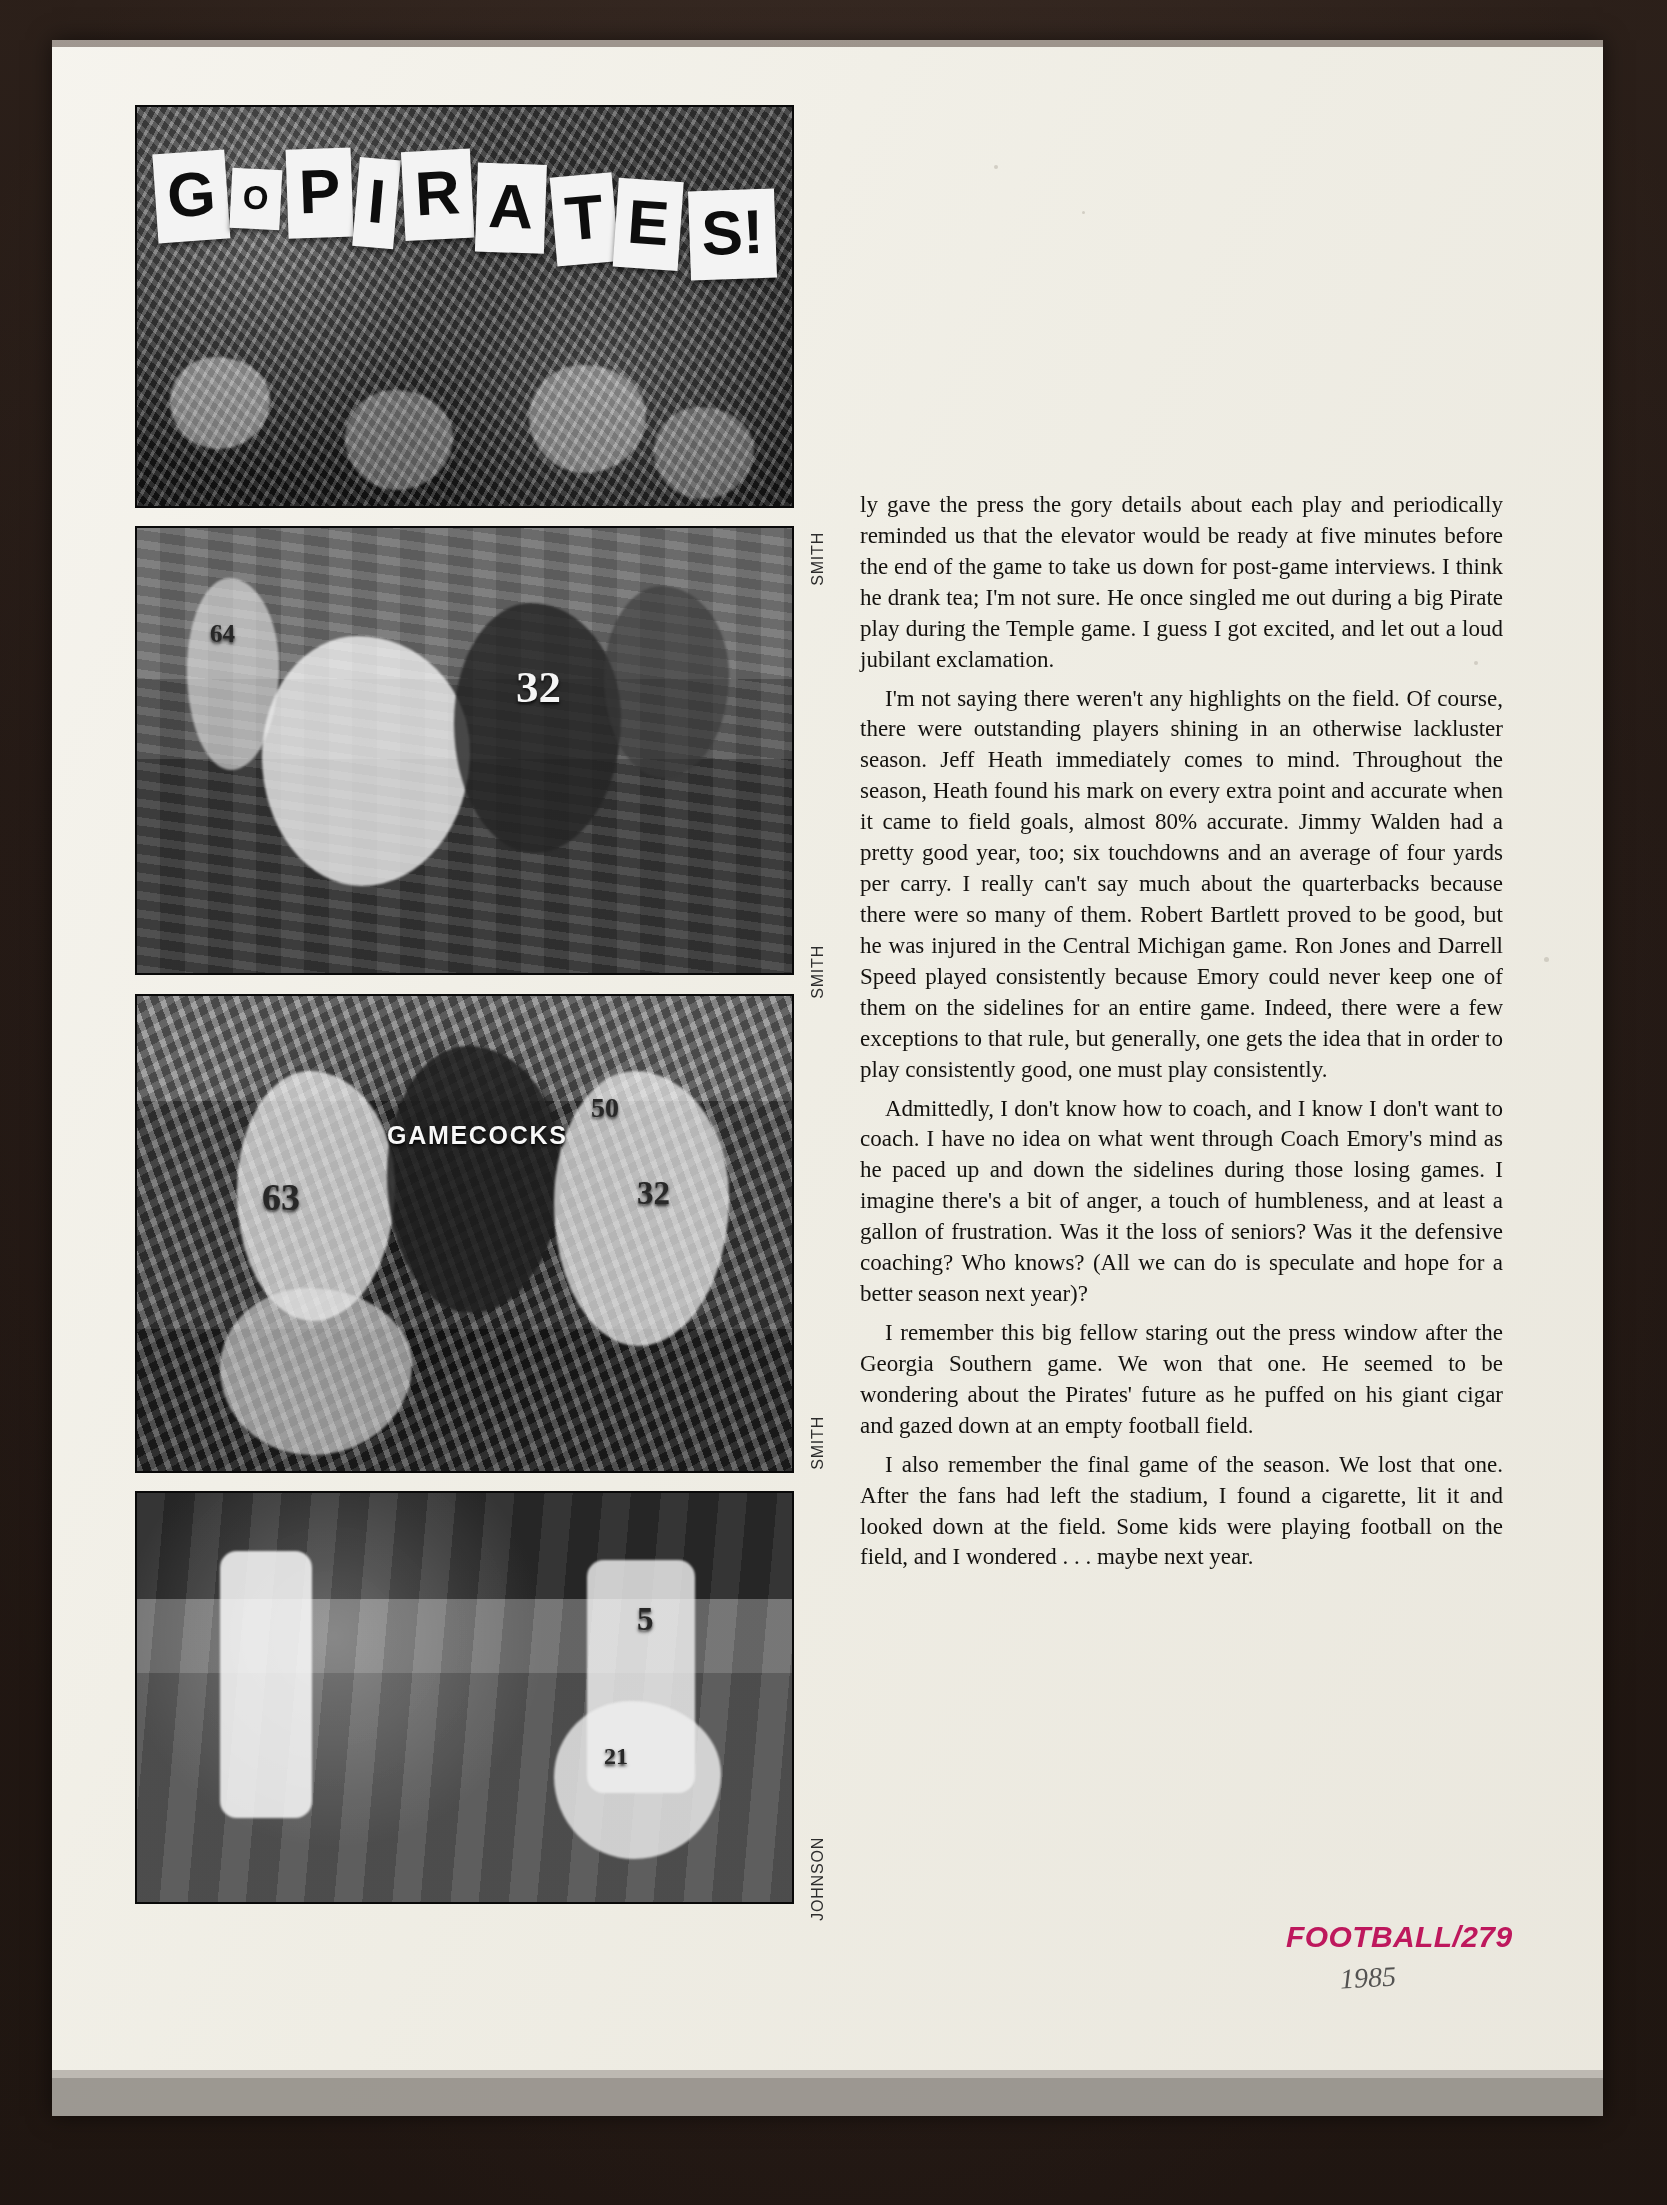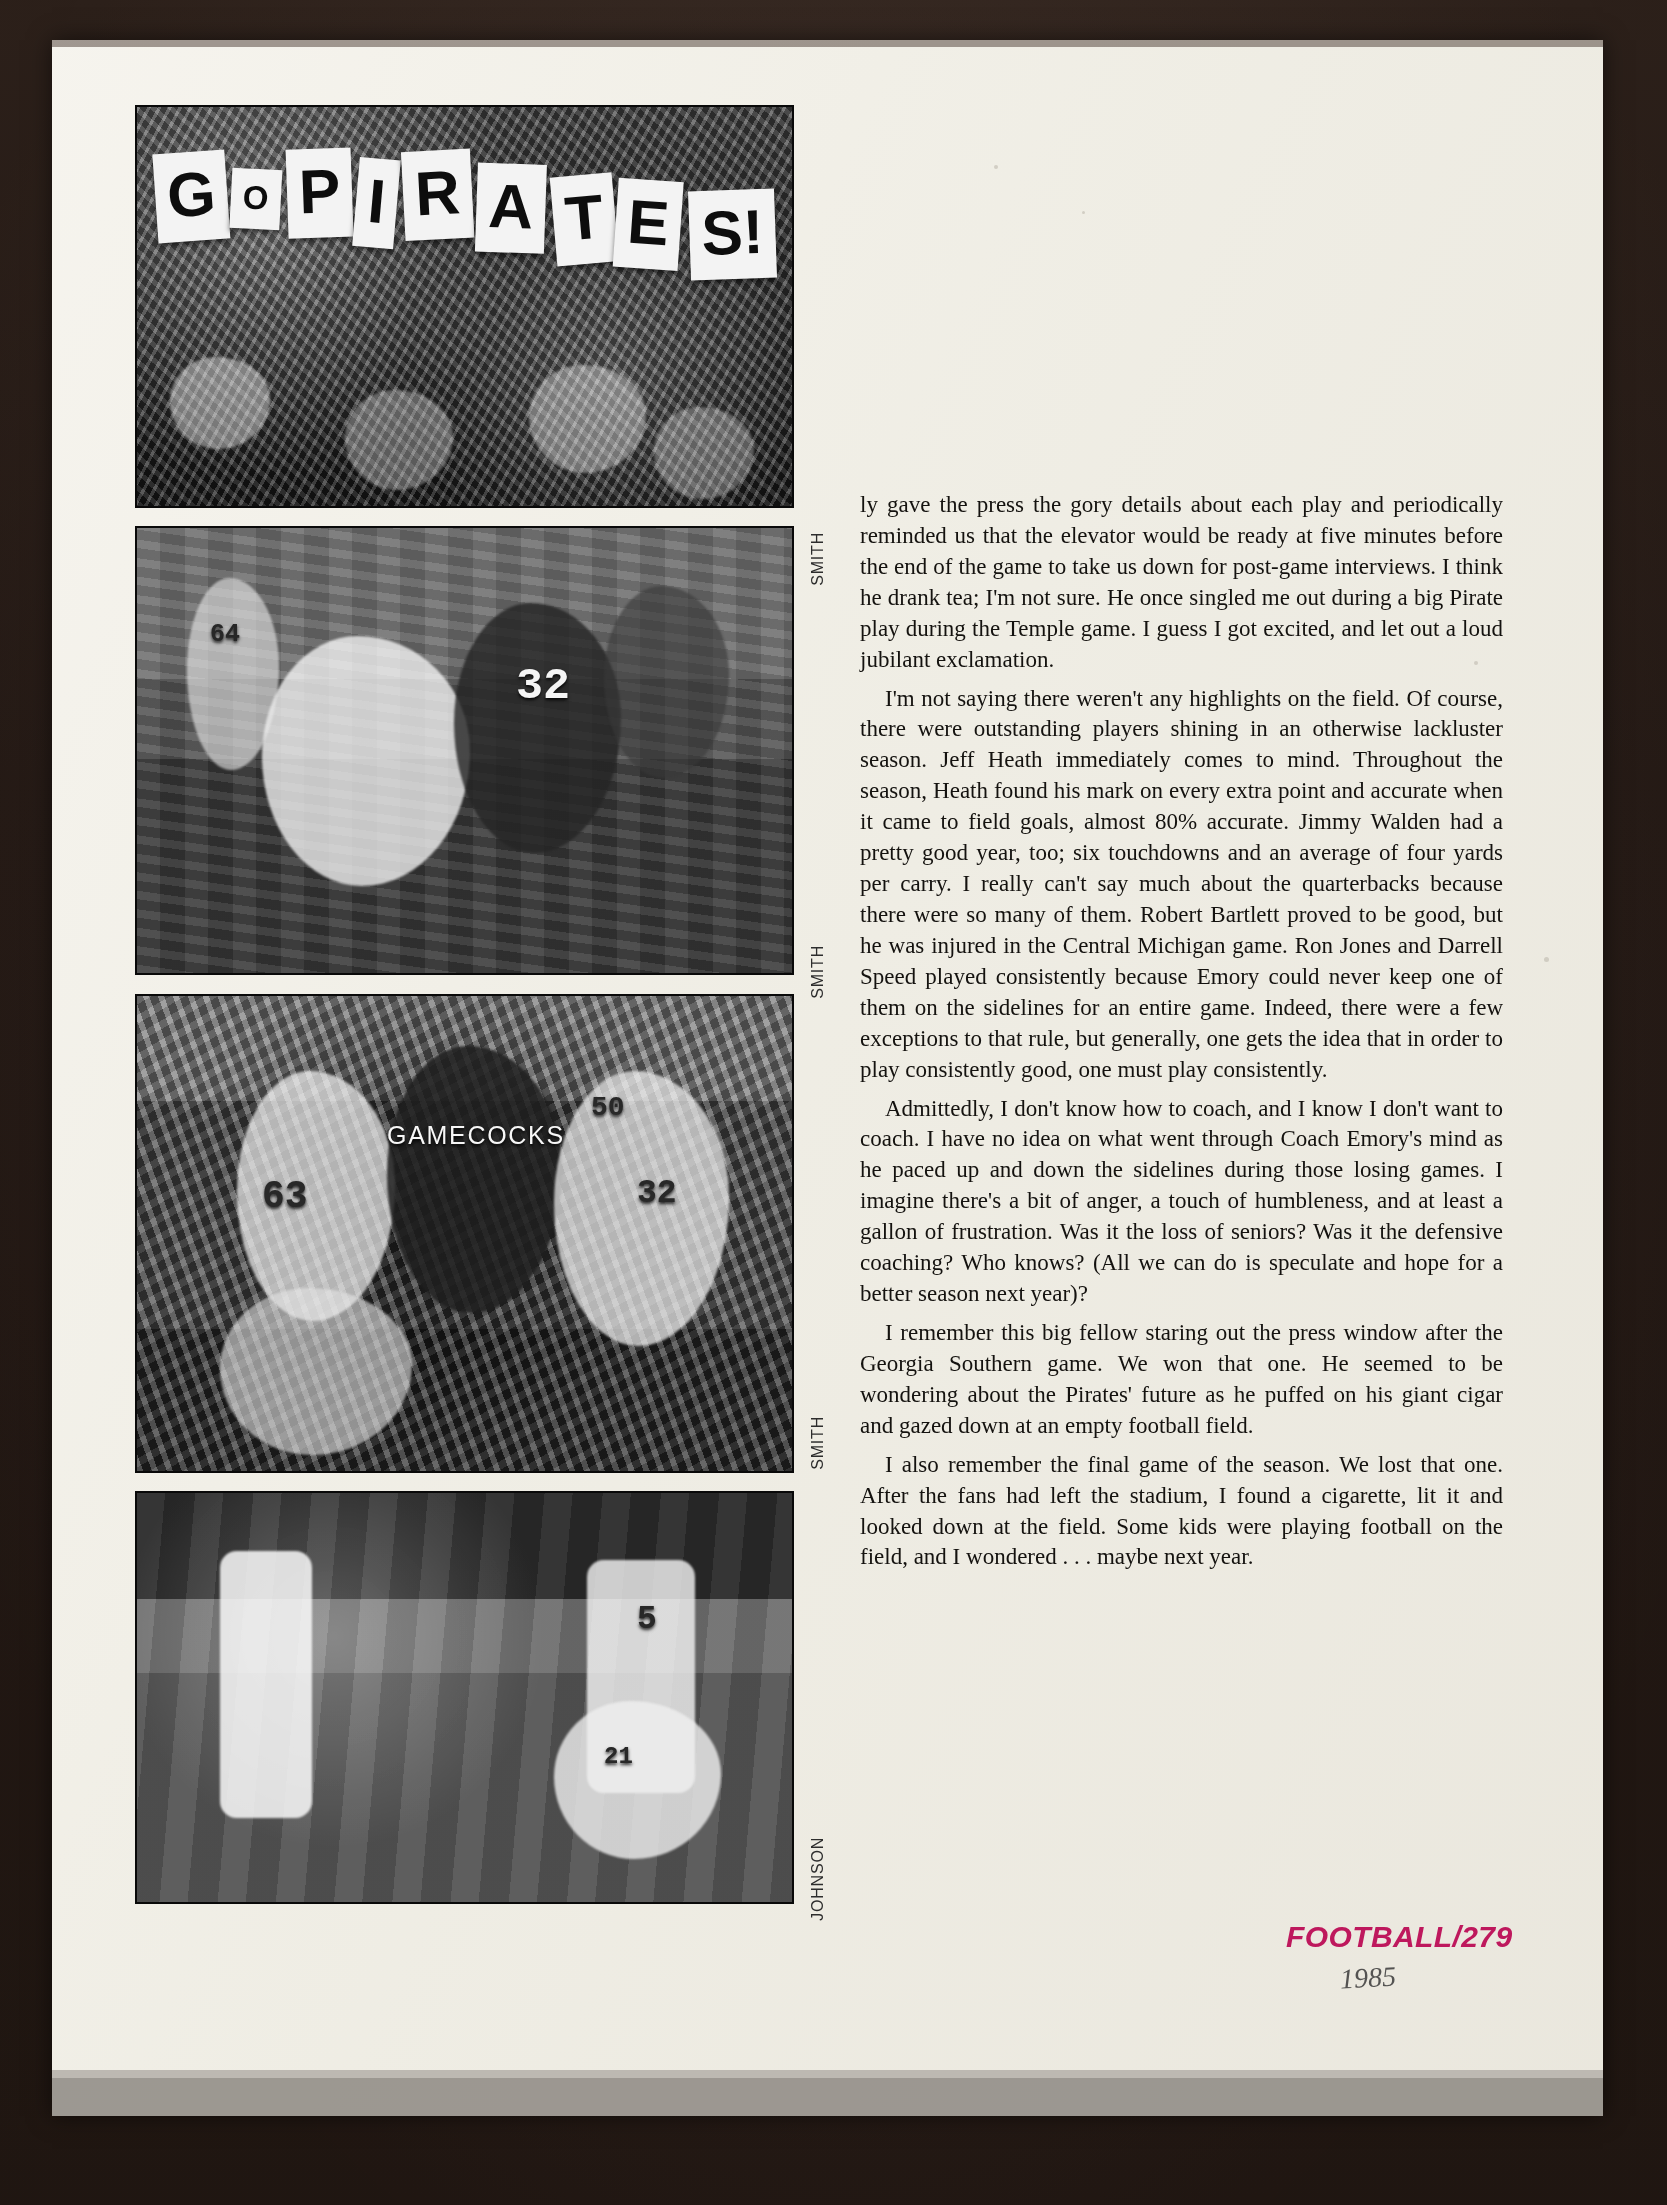--- a/index.html
+++ b/index.html
@@ -165,29 +165,29 @@
 
   
   .blob{
     position:absolute;
     border-radius:46% 54% 52% 48% / 48% 46% 54% 52%;
     filter: blur(0.8px);
   }
   .jersey-num{
     position:absolute;
     color:#f0f0f0;
-    font-family:Liberation Mono, monospace;
+    font-family:Liberation Serif, serif;
     font-weight:700;
     text-shadow:0 1.7px 3.3px rgba(0,0,0,.8);
   }
   .team-word{
     position:absolute;
     color:#f2f2f2;
     font-family:"Liberation Sans", sans-serif;
-    font-weight:400;
+    font-weight:700;
     letter-spacing:1.7px;
     text-shadow:0 1.7px 3.3px rgba(0,0,0,.9);
   }
 
   
   .credit{
     position:absolute;
     left: 757px;
     font-family:"Liberation Sans", sans-serif;
     font-size: 16px;

